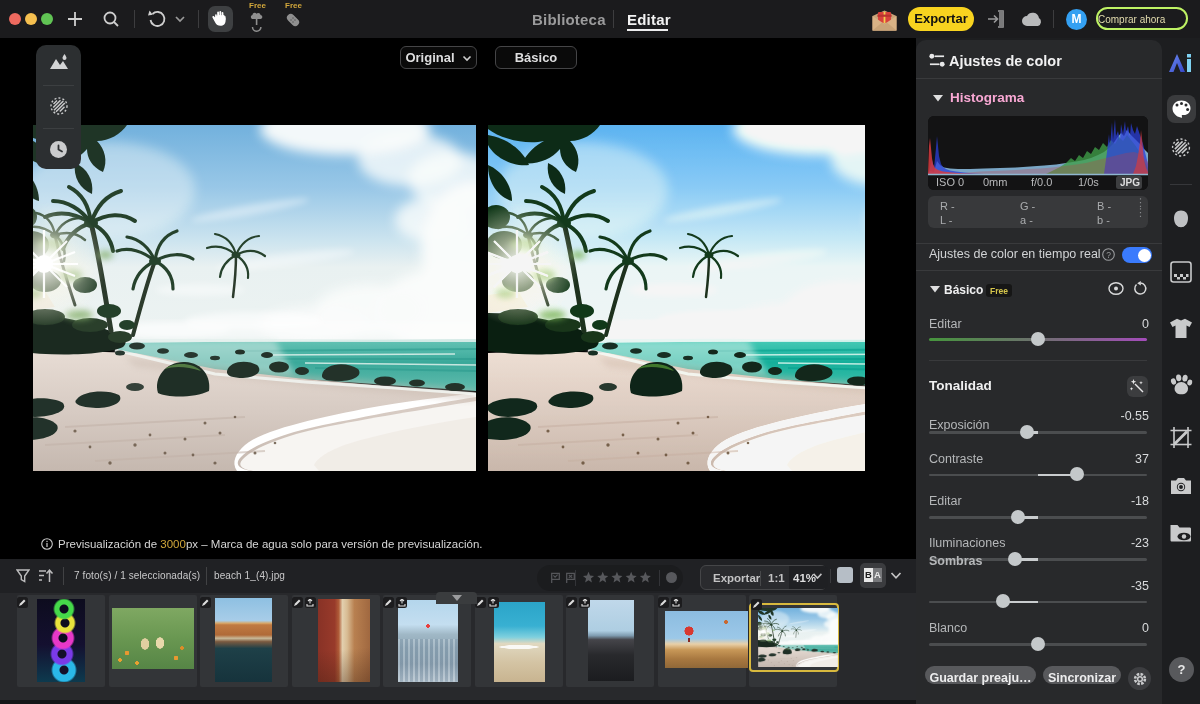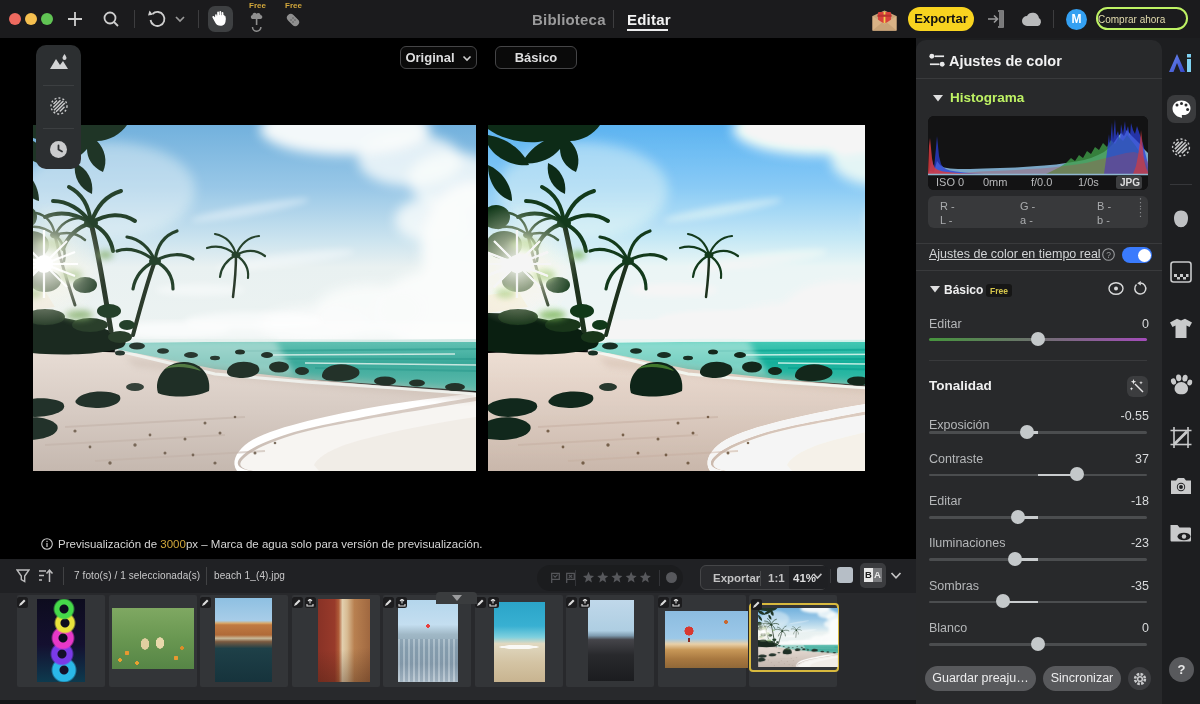--- a/index.html
+++ b/index.html
@@ -53,21 +53,21 @@
 .plabel { position:absolute; color:#b5b7b9; font-size:12.5px; }
 .pvalue { position:absolute; right:13px; color:#d8dadc; font-size:12.5px; text-align:right; }
 .track { position:absolute; left:13px; width:218px; height:2.5px; background:#4b4d4f; border-radius:2px; }
 .seg { position:absolute; top:0; height:2.5px; background:#c9ccce; }
 .thumbdot { position:absolute; width:14px; height:14px; border-radius:50%; background:#c4c8ca; top:-6px; }
 #histbox { position:absolute; left:12px; top:76px; width:220px; height:74px; background:#111112; border-radius:6px; overflow:hidden; }
 #rgbbox { position:absolute; left:12px; top:156px; width:220px; height:32px; background:#38393b; border-radius:6px; color:#aaacae; font-size:11px; }
 #toggle { position:absolute; left:206px; top:207px; width:30px; height:16px; border-radius:8px; background:#3a7bfd; }
 #toggle::after { content:""; position:absolute; right:1.5px; top:1.5px; width:13px; height:13px; border-radius:50%; background:#fff; }
 .gearbtn { position:absolute; border-radius:6px; background:#3c3d3f; }
-.pillbtn { position:absolute; top:626px; height:25px; border-radius:12.5px; background:#58595c; color:#ededee; font-size:12.5px; font-weight:400; text-align:center; line-height:25px; }
+.pillbtn { position:absolute; top:626px; height:18px; border-radius:12.5px; background:#58595c; color:#ededee; font-size:12.5px; font-weight:700; text-align:center; line-height:25px; }
 
 
 #strip { position:absolute; left:1162px; top:38px; width:38px; height:662px; background:#1d1e20; }
 .sicon { position:absolute; left:50%; transform:translateX(-50%); }
 #palbtn { position:absolute; left:5px; top:57px; width:29px; height:28px; background:#3a3b3d; border-radius:8px; }
 #helpc { position:absolute; left:7px; top:619px; width:25px; height:25px; border-radius:50%; background:#58595c; color:#e8e8e8; font-size:13px; font-weight:700; text-align:center; line-height:25px; }
 </style>
 </head>
 <body>
 <div id="app">
@@ -624,21 +624,21 @@
           </g>
     <circle cx="3" cy="3" r="2.6" fill="#e8e8e9"></circle>
           <circle cx="14" cy="11.5" r="2.6" fill="#e8e8e9"></circle>
   </svg>
   <div class="abs" style="left:33px;top:13px;color:#f1f1f2;font-size:14.5px;font-weight:700;">Ajustes de color</div>
   <div class="pdiv" style="top:38px"></div>
 
   <svg class="abs" style="left:17px;top:54px" width="10" height="8" viewBox="0 0 10 8">
           <path d="M0 1 H10 L5 7.5 Z" fill="#dededf"></path>
         </svg>
-  <div class="abs" style="left:34px;top:50px;color:#bef264;font-size:13.5px;font-weight:700;">Histograma</div>
+  <div class="abs" style="left:34px;top:50px;color:#f9a8d4;font-size:13.5px;font-weight:700;">Histograma</div>
 
   <div id="histbox">
     <svg width="220" height="74" viewBox="0 0 220 74">
       <rect width="220" height="74" fill="#131314"></rect>
 
       <path d="M0,58 L2,55 L6,56 L9,45 L12,49 L16,51.5 L22,52.5 L30,53 L42,53 L56,52.5 L72,52 L88,51.5 L102,50.5 L116,49.5 L128,48.5 L138,47 L148,45.5 L156,44 L163,42 L170,39 L176,36 L181,32 L185,28 L189,22 L193,17 L196,20 L199,14 L202,18 L205,21 L209,25 L213,29 L216,33 L220,37 L220,58 Z" fill="#7aa6c6" opacity="1"></path>
 
       <path d="M118,58 L126,54 L132,51 L138,47 L143,42 L147,45 L151,39 L155,42 L159,35 L163,38 L167,31 L171,34 L175,27 L179,31 L183,24 L187,28 L191,21 L195,25 L199,19 L203,24 L207,29 L211,35 L215,42 L218,48 L220,52 L220,58 Z" fill="#3f9e48" opacity="0.78"></path>
 
       <path d="M176,58 L179,36 L181,18 L182,30 L184,6 L185,24 L187,3 L188,20 L190,15 L192,24 L193,8 L195,18 L197,5 L198,16 L200,10 L202,20 L203,7 L205,14 L207,18 L209,10 L211,16 L213,22 L215,28 L217,36 L219,44 L220,48 L220,58 Z" fill="#2b3fd8" opacity="0.75"></path>
@@ -663,21 +663,21 @@
     <span class="abs" style="left:12px;top:4px">R -</span>
           <span class="abs" style="left:92px;top:4px">G -</span>
           <span class="abs" style="left:169px;top:4px">B -</span>
     <span class="abs" style="left:12px;top:18px">L -</span>
           <span class="abs" style="left:92px;top:18px">a -</span>
           <span class="abs" style="left:169px;top:18px">b -</span>
     <span class="abs" style="left:207px;top:1px;color:#85878a;font-size:11px;letter-spacing:0;line-height:10px;">⋮<br>⋮</span>
   </div>
 
   <div class="pdiv" style="top:203px"></div>
-  <div class="abs" style="left:13px;top:207px;color:#d2d4d6;font-size:12.5px;text-decoration:underline;">Ajustes de color en tiempo real</div>
+  <div class="abs" style="left:13px;top:207px;color:#d2d4d6;font-size:12.5px;">Ajustes de color en tiempo real</div>
   <svg class="abs" style="left:186px;top:208px" width="13" height="13" viewBox="0 0 13 13">
           <circle cx="6.5" cy="6.5" r="5.8" fill="none" stroke="#9a9c9e" stroke-width="1.1"></circle>
           <text x="4.3" y="9.5" fill="#9a9c9e" font-size="8.5" font-family="Liberation Sans, sans-serif">?</text>
         </svg>
   <div id="toggle"></div>
   <div class="pdiv" style="top:230px"></div>
 
   <svg class="abs" style="left:14px;top:245px" width="10" height="8" viewBox="0 0 10 8">
           <path d="M0 1 H10 L5 7.5 Z" fill="#dededf"></path>
         </svg>
@@ -734,21 +734,21 @@
         </div>
   <div class="thumbdot" style="left:95px;top:470px;"></div>
 
   <div class="plabel" style="left:13px;top:496px;">Iluminaciones</div>
         <div class="pvalue" style="top:496px;">-23</div>
   <div class="track" style="top:518px;">
           <div class="seg" style="left:86px;width:23px;"></div>
         </div>
   <div class="thumbdot" style="left:92px;top:512px;"></div>
 
-  <div class="plabel" style="left:13px;top:539px;">Sombras</div>
+  <div class="plabel" style="left:13px;top:514px;font-weight:bold;">Sombras</div>
         <div class="pvalue" style="top:539px;">-35</div>
   <div class="track" style="top:560.5px;">
           <div class="seg" style="left:74px;width:35px;"></div>
         </div>
   <div class="thumbdot" style="left:80px;top:554px;"></div>
 
   <div class="plabel" style="left:13px;top:581px;">Blanco</div>
         <div class="pvalue" style="top:581px;">0</div>
   <div class="track" style="top:603px;"></div>
   <div class="thumbdot" style="left:115px;top:597px;"></div>

